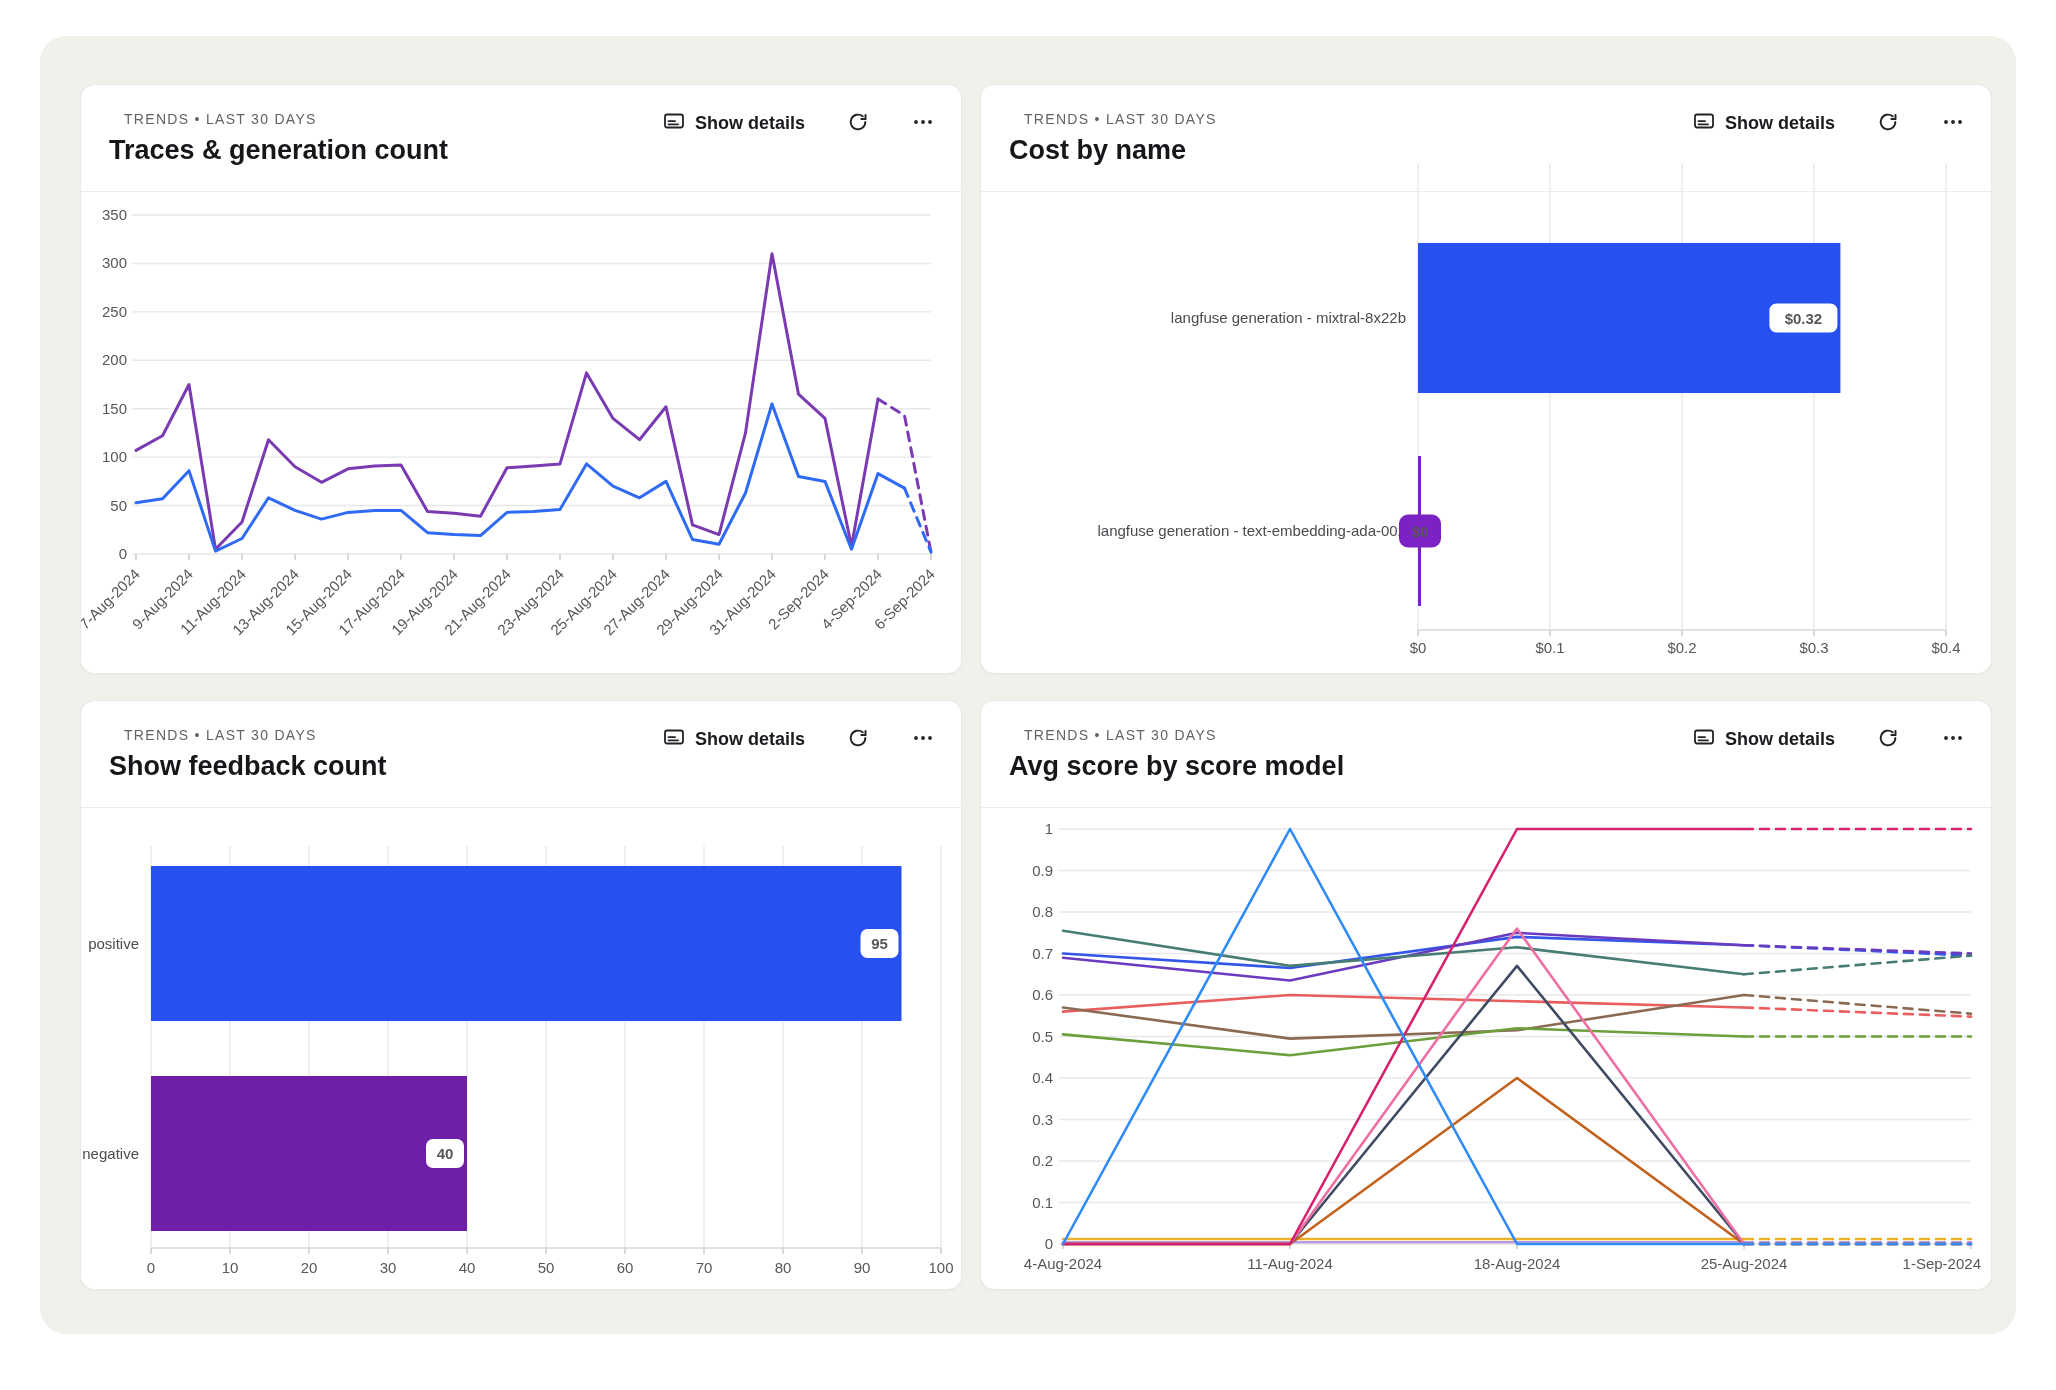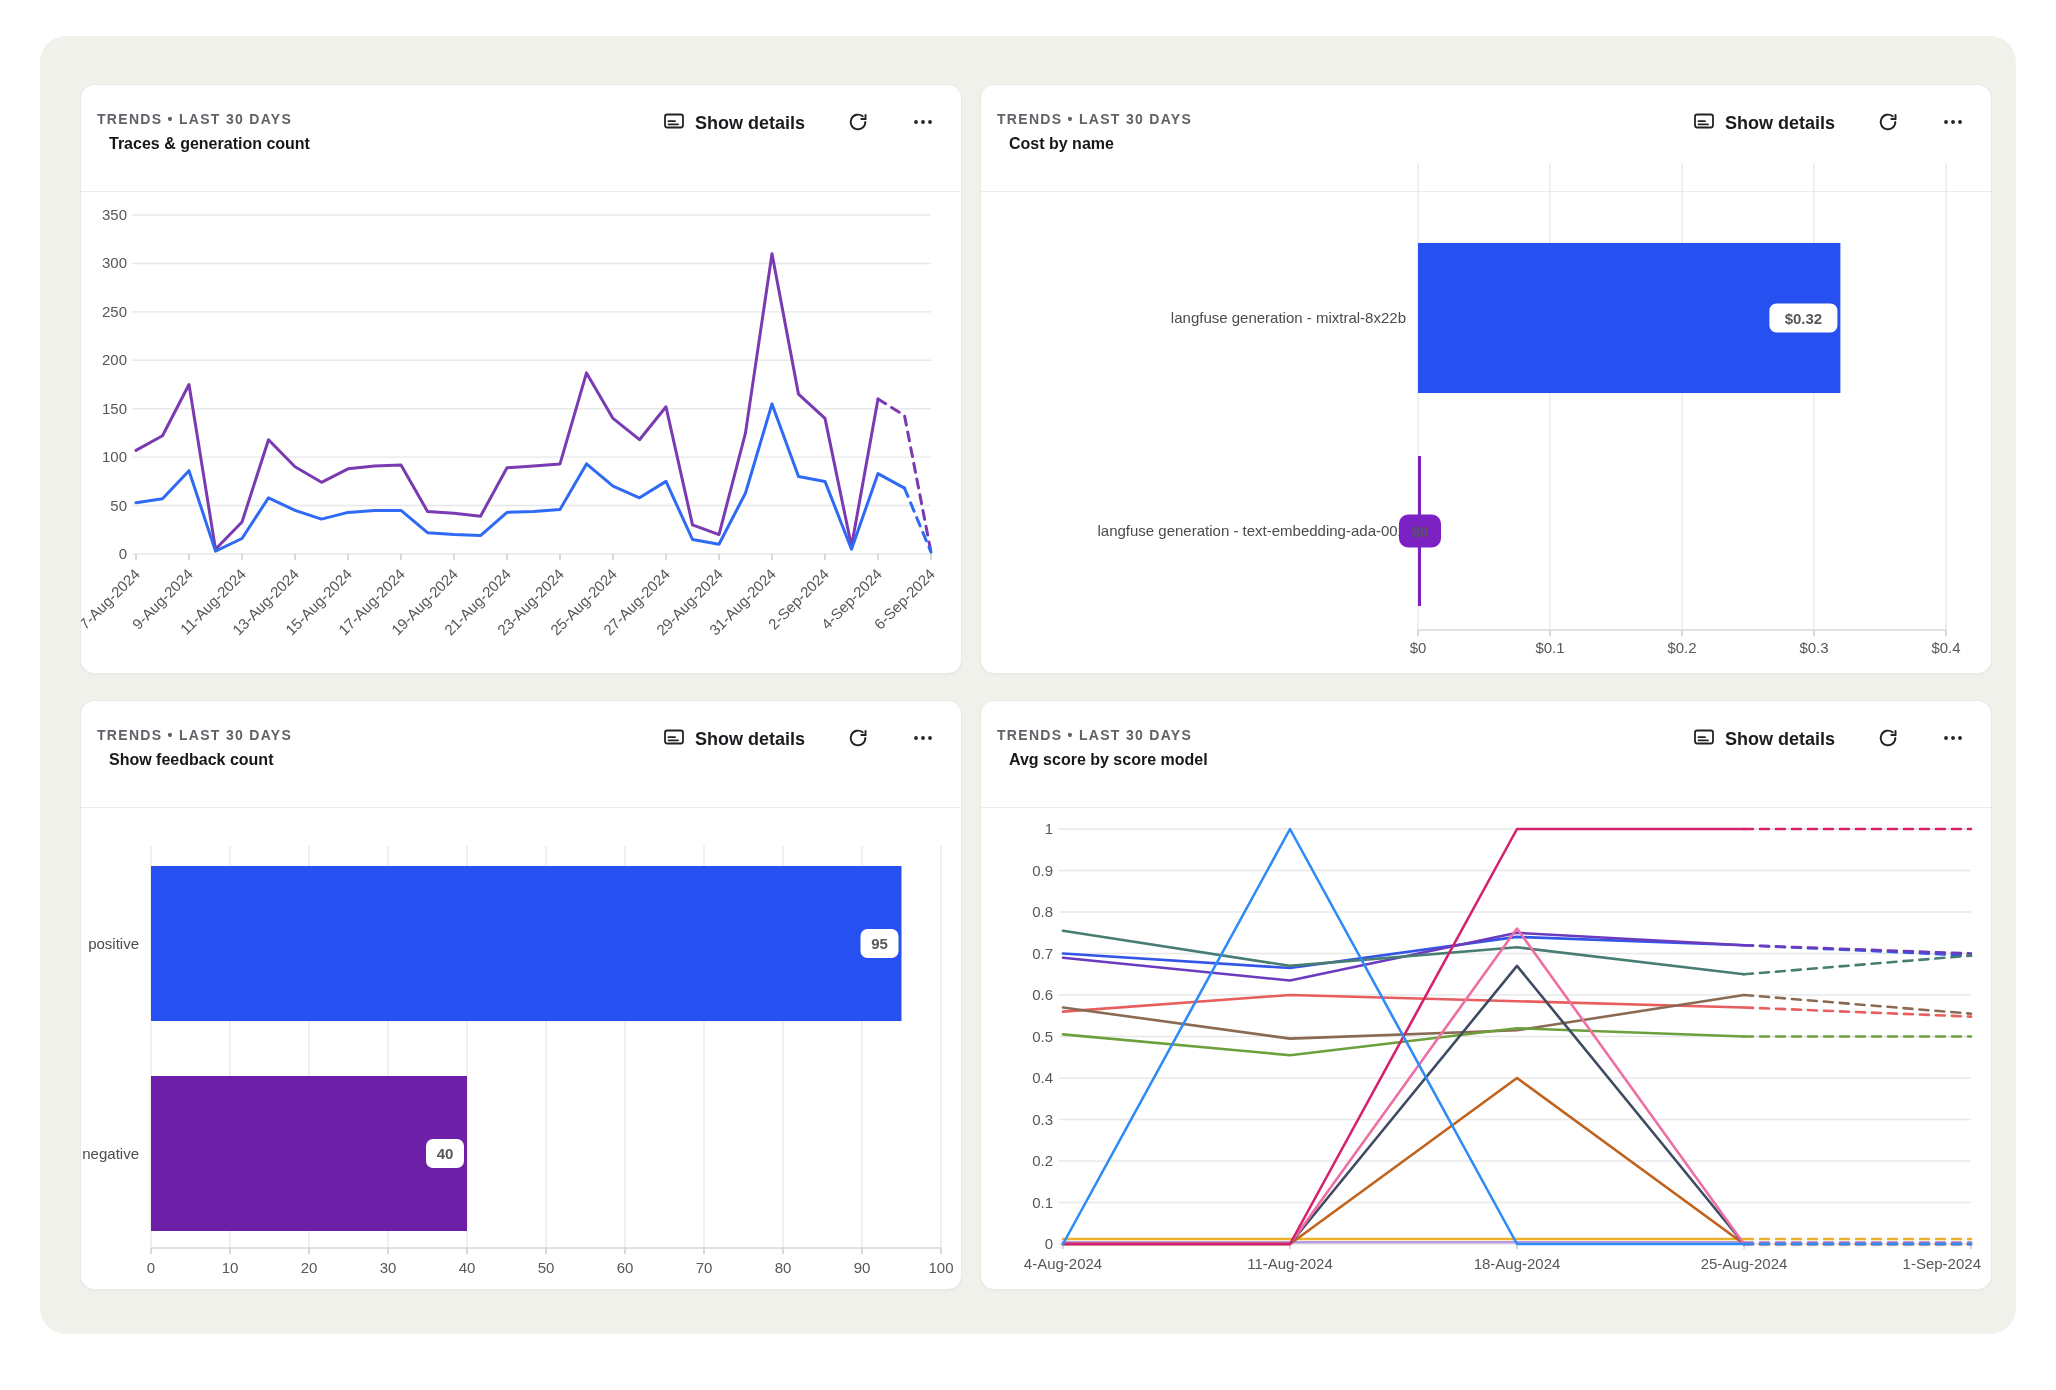--- a/index.html
+++ b/index.html
@@ -7,23 +7,23 @@
   .page { position:relative; width:2056px; height:1390px; background:#ffffff;
           font-family:"Liberation Sans", sans-serif; overflow:hidden; }
   .container { position:absolute; left:40px; top:36px; width:1976px; height:1298px;
                background:#f1f1ec; border-radius:26px; }
   .card { position:absolute; background:#fff; border:1px solid #e9e9e5; border-radius:14px;
           box-shadow:0 1px 2px rgba(0,0,0,0.04); overflow:hidden; }
   .card-1 { left:40px;  top:48px;  width:882px;  height:590px; }
   .card-2 { left:940px; top:48px;  width:1012px; height:590px; }
   .card-3 { left:40px;  top:664px; width:882px;  height:590px; }
   .card-4 { left:940px; top:664px; width:1012px; height:590px; }
-  .eyebrow { position:absolute; left:16px; top:26px; font-size:14px; font-weight:700;
+  .eyebrow { position:absolute; left:43px; top:26px; font-size:14px; font-weight:400;
              letter-spacing:1.3px; color:#5f6368; }
-  .title   { position:absolute; left:28px; top:50px; font-size:16px; font-weight:700;
+  .title   { position:absolute; left:28px; top:50px; font-size:27px; font-weight:700;
              color:#17171b; }
   .divider { position:absolute; left:0; top:106px; width:100%; height:1px; background:#ececea; }
   .actions { position:absolute; right:26px; top:24px; display:flex; align-items:center; gap:42px; }
   .show-details { display:flex; align-items:center; gap:9px; background:none; border:none;
                   cursor:pointer; font-family:"Liberation Sans", sans-serif;
                   font-size:18px; font-weight:700; color:#1b1b1f; }
   .icon-btn { background:none; border:none; cursor:pointer; display:flex; align-items:center; }
   svg.chart { position:absolute; left:0; top:0; }
   svg.chart text { font-family:"Liberation Sans", sans-serif; font-size:15px; fill:#57575c; }
   svg.chart text.cat-label { fill:#4b4b50; }

